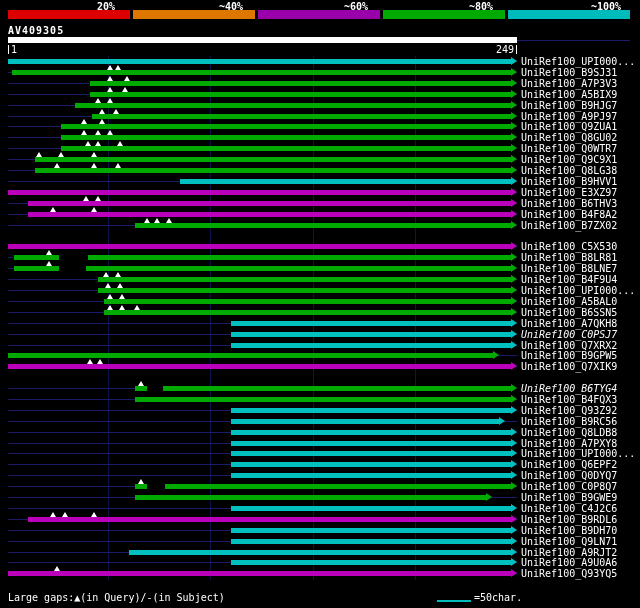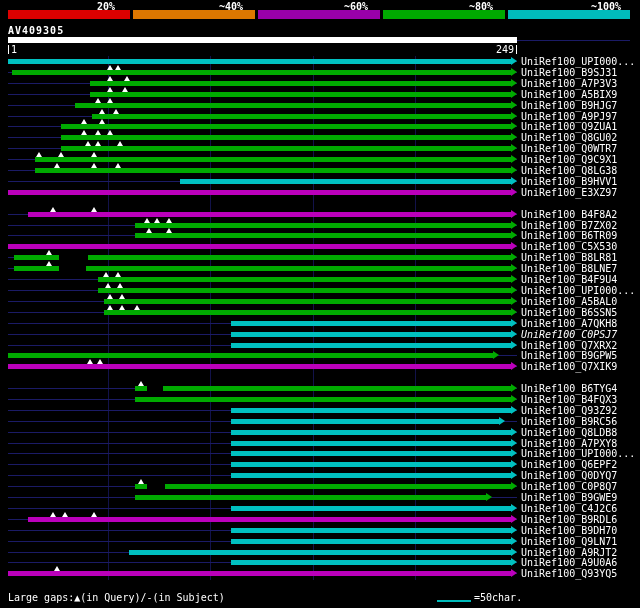--- a/index.html
+++ b/index.html
@@ -162,45 +162,45 @@
       <div class="bar" style="left: 179.711px; width: 331.289px; background: rgb(0, 192, 192);"></div>
       <div class="arrow" style="left: 511px; border-left: 6px solid rgb(0, 192, 192);"></div>
       <div class="rlabel">UniRef100_B9HVV1</div>
     </div>
     <div class="arow" style="top: 131px;">
       <div class="backbone" style="background: rgb(27, 27, 102);"></div>
       <div class="bar" style="left: 8px; width: 503px; background: rgb(187, 0, 187);"></div>
       <div class="arrow" style="left: 511px; border-left: 6px solid rgb(187, 0, 187);"></div>
       <div class="rlabel">UniRef100_E3XZ97</div>
     </div>
+    <div class="arow" style="top: 142px;">
+      <div class="backbone" style="background: rgb(27, 27, 102);"></div>
+      <div class="bar" style="left: 28.4418px; width: 482.558px; background: rgb(187, 0, 187);"></div>
+      <div class="arrow" style="left: 511px; border-left: 6px solid rgb(187, 0, 187);"></div>
+      <div class="gaptri" style="left: 82.6787px;"></div>
+      <div class="gaptri" style="left: 94.9438px;"></div>
+      <div class="rlabel">UniRef100_B6THV3</div>
+    </div>
     <div class="arow" style="top: 153px;">
       <div class="backbone" style="background: rgb(27, 27, 102);"></div>
       <div class="bar" style="left: 28.4418px; width: 482.558px; background: rgb(187, 0, 187);"></div>
       <div class="arrow" style="left: 511px; border-left: 6px solid rgb(187, 0, 187);"></div>
       <div class="gaptri" style="left: 49.9719px;"></div>
       <div class="gaptri" style="left: 90.8554px;"></div>
       <div class="rlabel">UniRef100_B4F8A2</div>
     </div>
     <div class="arow" style="top: 164px;">
       <div class="backbone" style="background: rgb(27, 27, 102);"></div>
       <div class="bar" style="left: 134.739px; width: 376.261px; background: rgb(0, 170, 0);"></div>
       <div class="arrow" style="left: 511px; border-left: 6px solid rgb(0, 170, 0);"></div>
       <div class="gaptri" style="left: 144.004px;"></div>
       <div class="gaptri" style="left: 154.225px;"></div>
       <div class="gaptri" style="left: 166.49px;"></div>
       <div class="rlabel">UniRef100_B7ZX02</div>
     </div>
-    <div class="arow" style="top: 174px;">
-      <div class="backbone" style="background: rgb(27, 27, 102);"></div>
-      <div class="bar" style="left: 134.739px; width: 376.261px; background: rgb(0, 170, 0);"></div>
-      <div class="arrow" style="left: 511px; border-left: 6px solid rgb(0, 170, 0);"></div>
-      <div class="gaptri" style="left: 146.048px;"></div>
-      <div class="gaptri" style="left: 166.49px;"></div>
-      <div class="rlabel">UniRef100_B6TR09</div>
-    </div>
     <div class="arow" style="top: 185px;">
       <div class="backbone" style="background: rgb(27, 27, 102);"></div>
       <div class="bar" style="left: 8px; width: 503px; background: rgb(187, 0, 187);"></div>
       <div class="arrow" style="left: 511px; border-left: 6px solid rgb(187, 0, 187);"></div>
       <div class="rlabel">UniRef100_C5X530</div>
     </div>
     <div class="arow" style="top: 196px;">
       <div class="backbone" style="background: rgb(27, 27, 102);"></div>
       <div class="bar" style="left: 14.1325px; width: 496.867px; background: rgb(0, 170, 0);"></div>
       <div class="blackseg" style="left: 59.1044px; width: 28.6185px;"></div>
@@ -274,21 +274,21 @@
       <div class="rlabel">UniRef100_B9GPW5</div>
     </div>
     <div class="arow" style="top: 305px;">
       <div class="backbone" style="background: rgb(27, 27, 102);"></div>
       <div class="bar" style="left: 8px; width: 503px; background: rgb(187, 0, 187);"></div>
       <div class="arrow" style="left: 511px; border-left: 6px solid rgb(187, 0, 187);"></div>
       <div class="gaptri" style="left: 86.7671px;"></div>
       <div class="gaptri" style="left: 96.988px;"></div>
       <div class="rlabel">UniRef100_Q7XIK9</div>
     </div>
-    <div class="arow" style="top: 327px;">
+    <div class="arow" style="top: 327px; font-style: italic;">
       <div class="backbone" style="background: rgb(27, 27, 102);"></div>
       <div class="bar" style="left: 134.739px; width: 376.261px; background: rgb(0, 170, 0);"></div>
       <div class="blackseg" style="left: 147.004px; width: 16.3534px;"></div>
       <div class="arrow" style="left: 511px; border-left: 6px solid rgb(0, 170, 0);"></div>
       <div class="gaptri" style="left: 137.871px;"></div>
       <div class="rlabel">UniRef100_B6TYG4</div>
     </div>
     <div class="arow" style="top: 338px;">
       <div class="backbone" style="background: rgb(27, 27, 102);"></div>
       <div class="bar" style="left: 134.739px; width: 376.261px; background: rgb(0, 170, 0);"></div>

